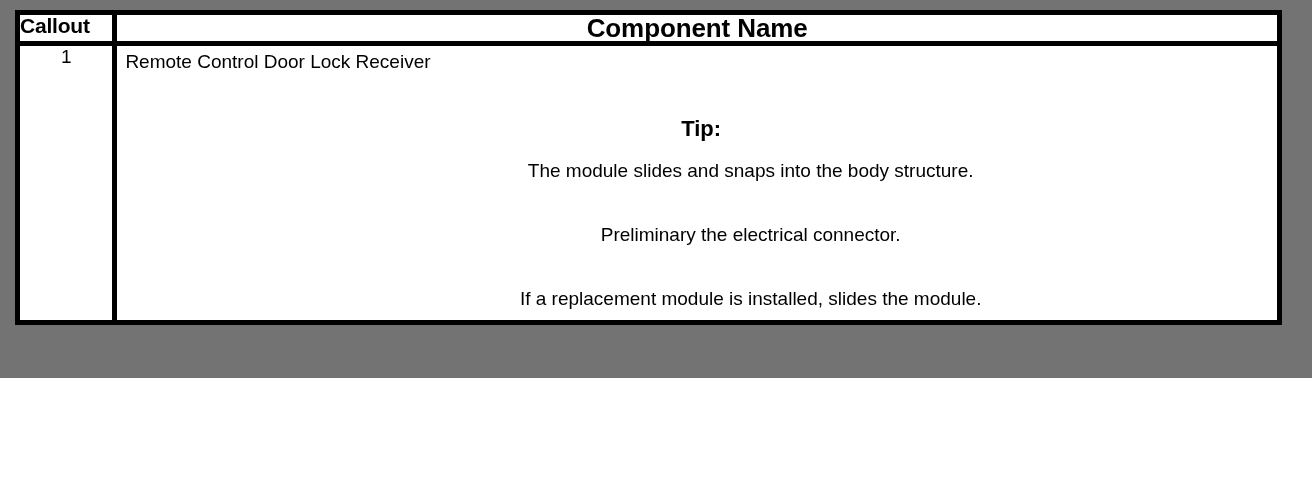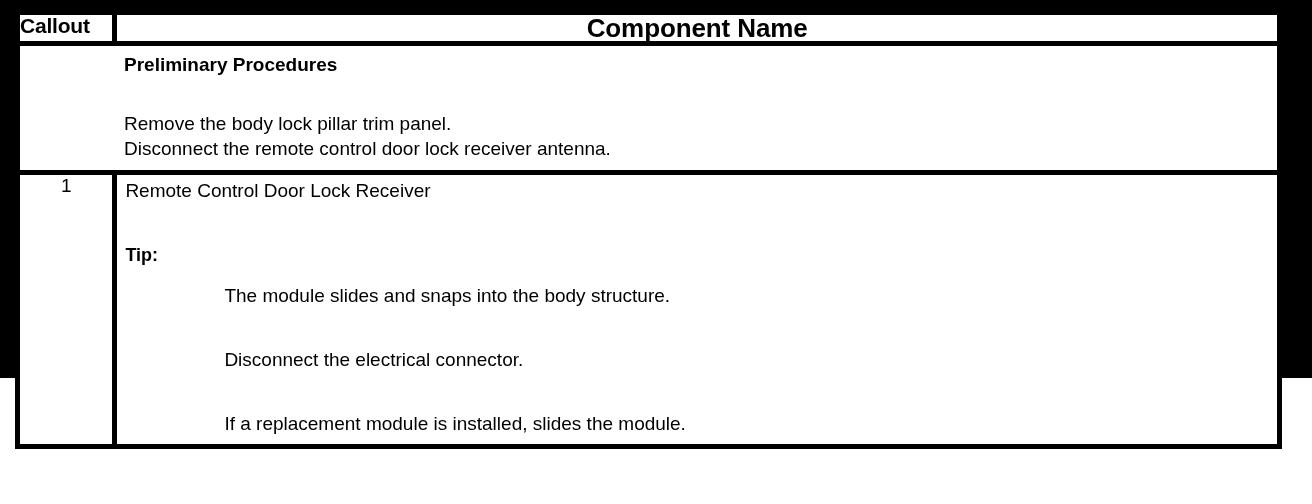--- a/index.html
+++ b/index.html
@@ -12,21 +12,21 @@
     height: 504px;
     font-family: "Liberation Sans", sans-serif;
     color: #000000;
     overflow: hidden;
   }
 
   .sheet {
     position: relative;
     width: 1312px;
     height: 378px;
-    background: #000000;
+    background: #737373;
     text-decoration: underline;
   }
 
   
   .component-table {
     position: absolute;
     left: 15px;
     top: 10px;
     width: 1267px;
     border-collapse: collapse;
@@ -125,28 +125,30 @@
     font-weight: normal;
     line-height: 1.1;
     margin: 0;
     white-space: nowrap;
   }
   .tip-gap {
     height: 44px;
   }
   .tip-label {
     font-weight: bold;
-    font-size: 18px;
+    font-size: 22px;
     line-height: 1.1;
     margin: 0;
+    text-align: center;
   }
   .tip-list {
     margin: 0;
     padding: 0;
     list-style: none;
+    text-align: center;
   }
   .tip-item {
     font-weight: normal;
     font-size: 19px;
     line-height: 1.1;
     margin: 0;
     padding-left: 99px;
     white-space: nowrap;
   }
   .tip-item.first { margin-top: 20px; }
@@ -163,41 +165,31 @@
       <col class="col-name">
     </colgroup>
     <thead>
       <tr class="hdr-row">
         <th class="hdr-callout">Callout</th>
         <th class="hdr-name">Component Name</th>
       </tr>
     </thead>
     <tbody>
 
-      <tr class="prelim-row">
-        <td class="prelim-cell" colspan="2">
-          <div class="prelim-inner">
-            <p class="prelim-title">Preliminary Procedures</p>
-            <div class="prelim-spacer"></div>
-            <p class="prelim-line">Remove the body lock pillar trim panel.</p>
-            <p class="prelim-line">Disconnect the remote control door lock receiver antenna.</p>
-          </div>
-        </td>
-      </tr>
 
       <tr class="detail-row">
         <td class="detail-callout">1</td>
         <td class="detail-body">
           <div class="detail-inner">
             <p class="comp-name">Remote Control Door Lock Receiver</p>
             <div class="tip-gap"></div>
             <p class="tip-label">Tip:</p>
             <ul class="tip-list">
               <li class="tip-item first">The module slides and snaps into the body structure.</li>
-              <li class="tip-item rest">Disconnect the electrical connector.</li>
+              <li class="tip-item rest">Preliminary the electrical connector.</li>
               <li class="tip-item rest">If a replacement module is installed, slides the module.</li>
             </ul>
           </div>
         </td>
       </tr>
 
     </tbody>
   </table>
 
 </div>

